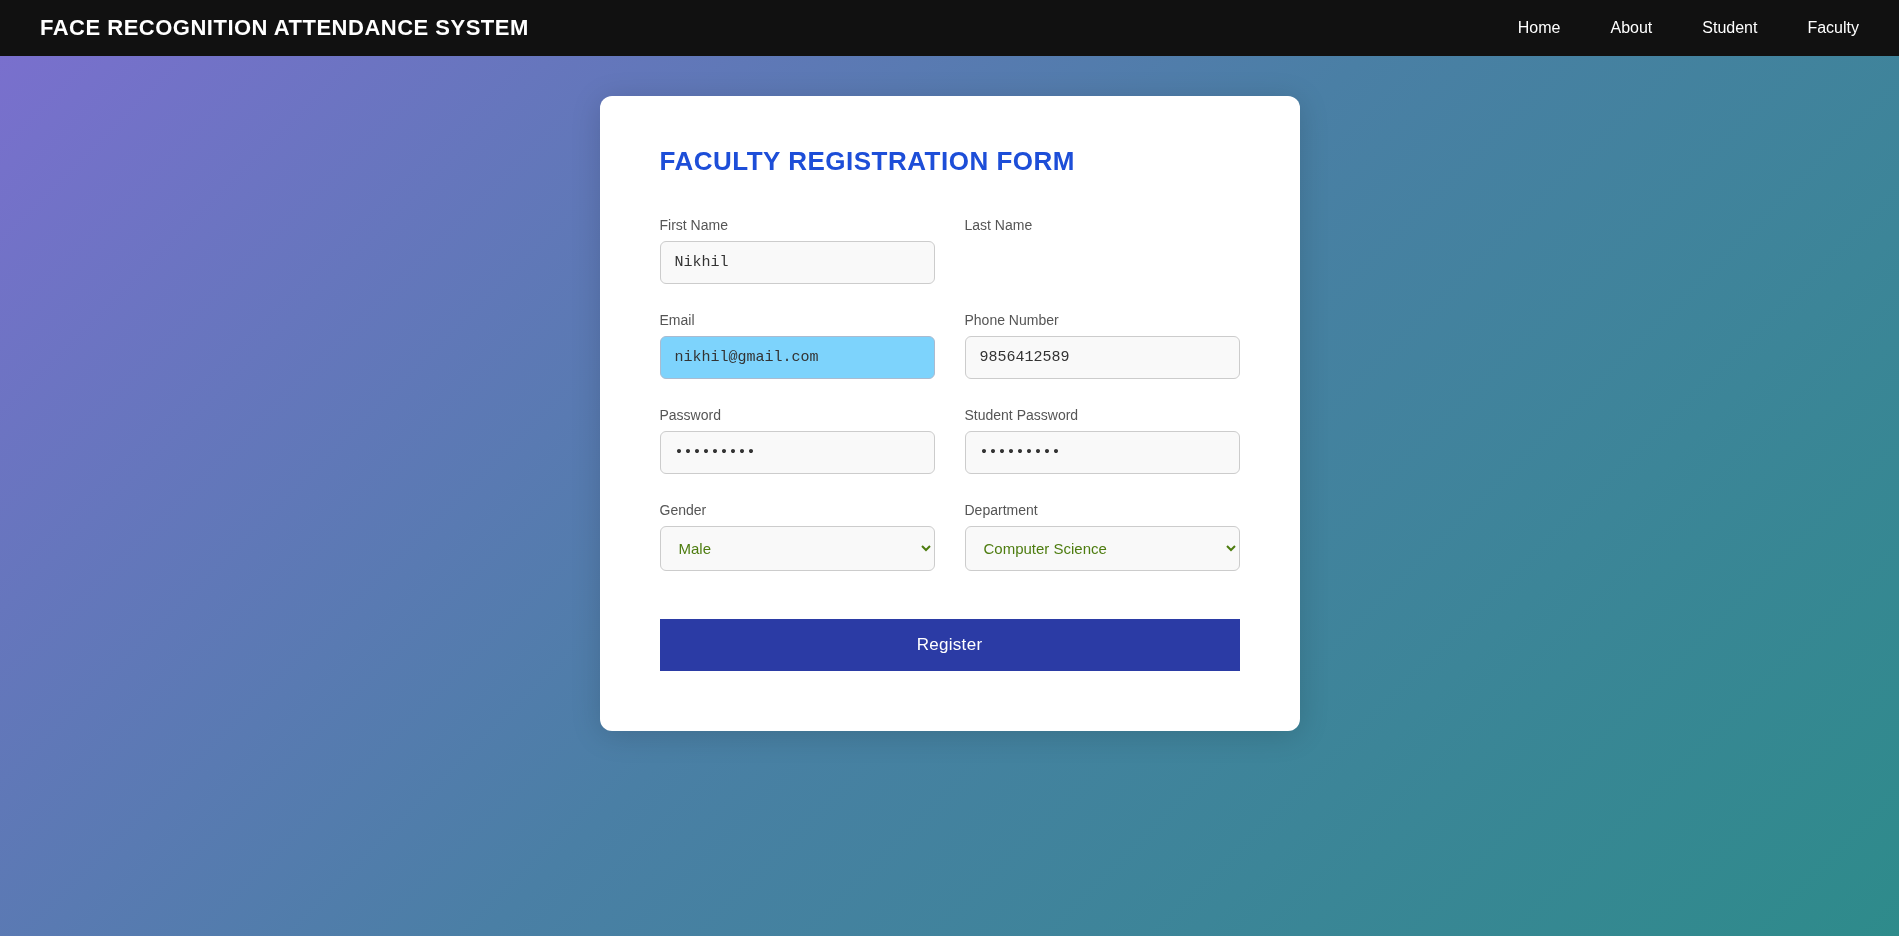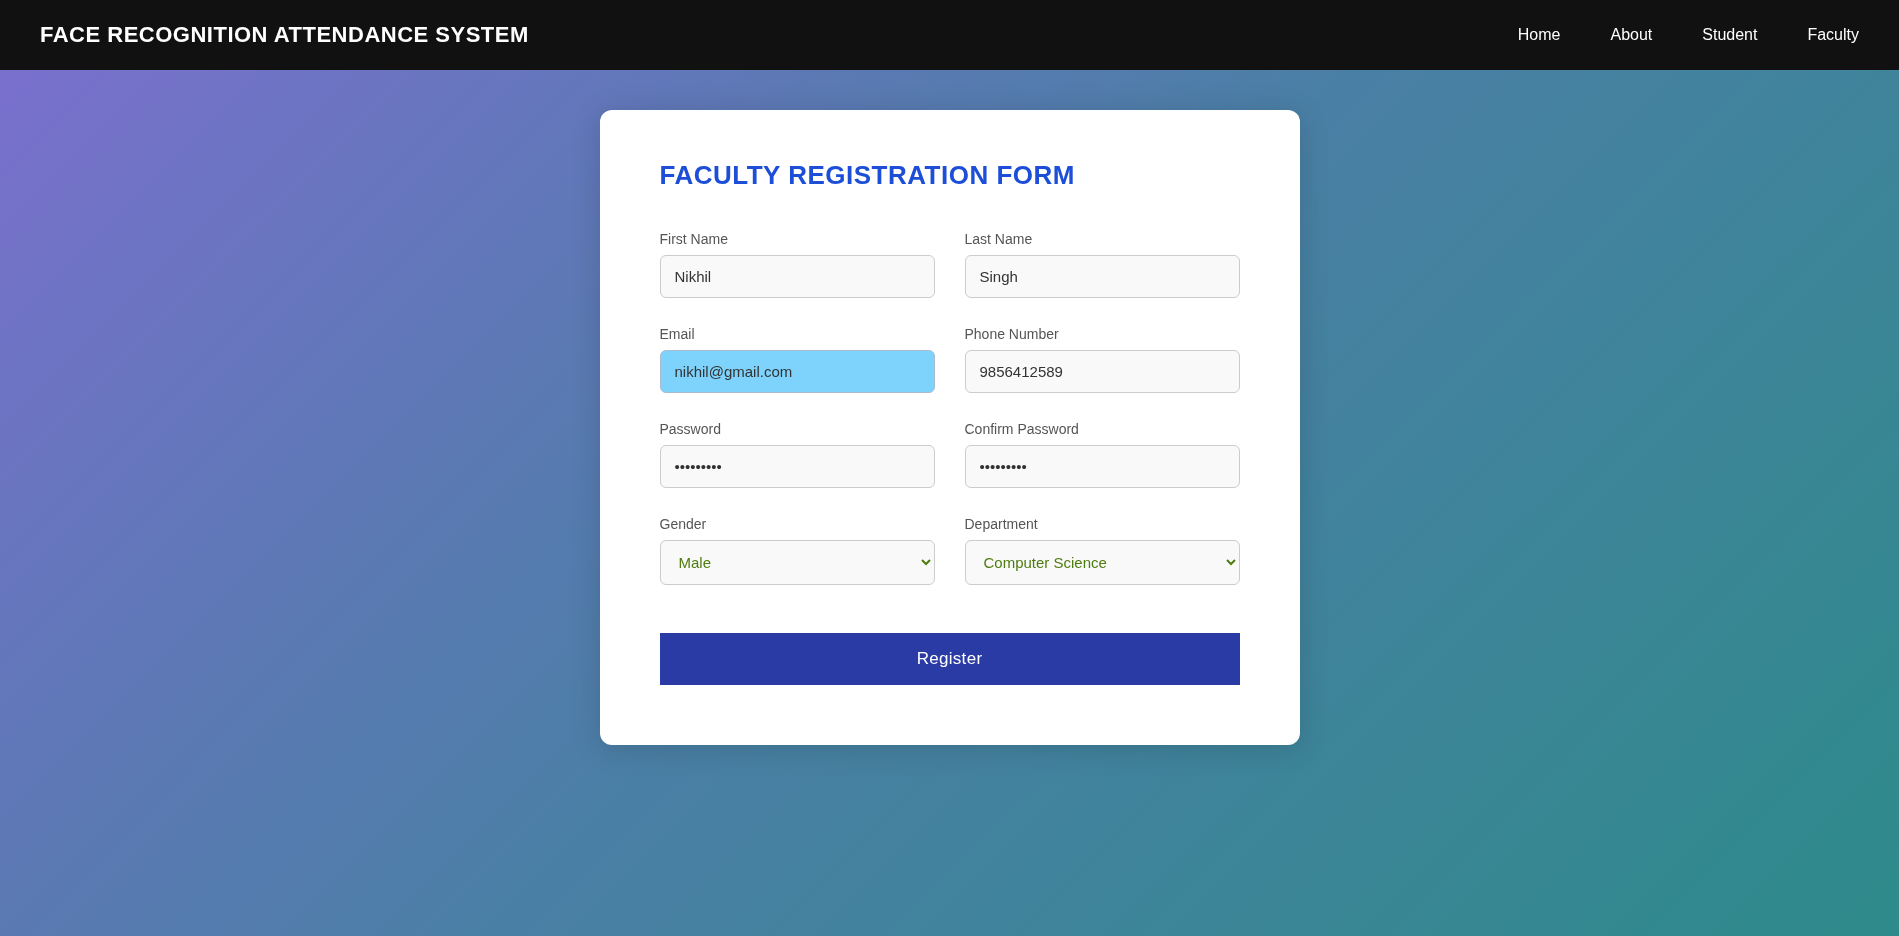--- a/index.html
+++ b/index.html
@@ -11,21 +11,21 @@
     body {
       font-family: 'Segoe UI', Arial, sans-serif;
       min-height: 936px;
       background: linear-gradient(135deg, #7b6fcf 0%, #4a7fa5 50%, #2e8b8b 100%);
       display: flex;
       flex-direction: column;
     }
 
     nav {
       background-color: #111111;
-      height: 70px;
+      height: 56px;
       display: flex;
       align-items: center;
       justify-content: space-between;
       padding: 0 40px;
       flex-shrink: 0;
     }
 
     .nav-brand {
       color: #ffffff;
       font-size: 22px;
@@ -93,20 +93,21 @@
 
     .form-input {
       border: 1px solid #cccccc;
       border-radius: 6px;
       padding: 12px 14px;
       font-size: 15px;
       color: #333333;
       outline: none;
       background: #f9f9f9;
       transition: border-color 0.2s;
+      font-family: Liberation Mono, monospace;
     }
 
     .form-input.active-input {
       background: #7dd3fc;
       border-color: #aabbd0;
     }
 
     .form-select {
       border: 1px solid #cccccc;
       border-radius: 6px;
@@ -151,42 +152,41 @@
   <div class="form-card">
     <h1 class="form-title">FACULTY REGISTRATION FORM</h1>
 
     <div class="form-row">
       <div class="form-group">
         <label class="form-label">First Name</label>
         <input type="text" class="form-input" value="Nikhil" style="">
       </div>
       <div class="form-group">
         <label class="form-label">Last Name</label>
-        <input type="text" class="form-input" value="Singh" style="">
       </div>
     </div>
 
     <div class="form-row">
       <div class="form-group">
         <label class="form-label">Email</label>
         <input type="email" class="form-input active-input" value="nikhil@gmail.com" style="">
       </div>
       <div class="form-group">
         <label class="form-label">Phone Number</label>
         <input type="text" class="form-input" value="9856412589" style="">
       </div>
     </div>
 
     <div class="form-row">
       <div class="form-group">
         <label class="form-label">Password</label>
         <input type="password" class="form-input" value="password1" style="">
       </div>
       <div class="form-group">
-        <label class="form-label">Confirm Password</label>
+        <label class="form-label">Student Password</label>
         <input type="password" class="form-input" value="password1" style="">
       </div>
     </div>
 
     <div class="form-row">
       <div class="form-group">
         <label class="form-label">Gender</label>
         <select class="form-select">
           <option value="Male" selected="">Male</option>
           <option value="Female">Female</option>

